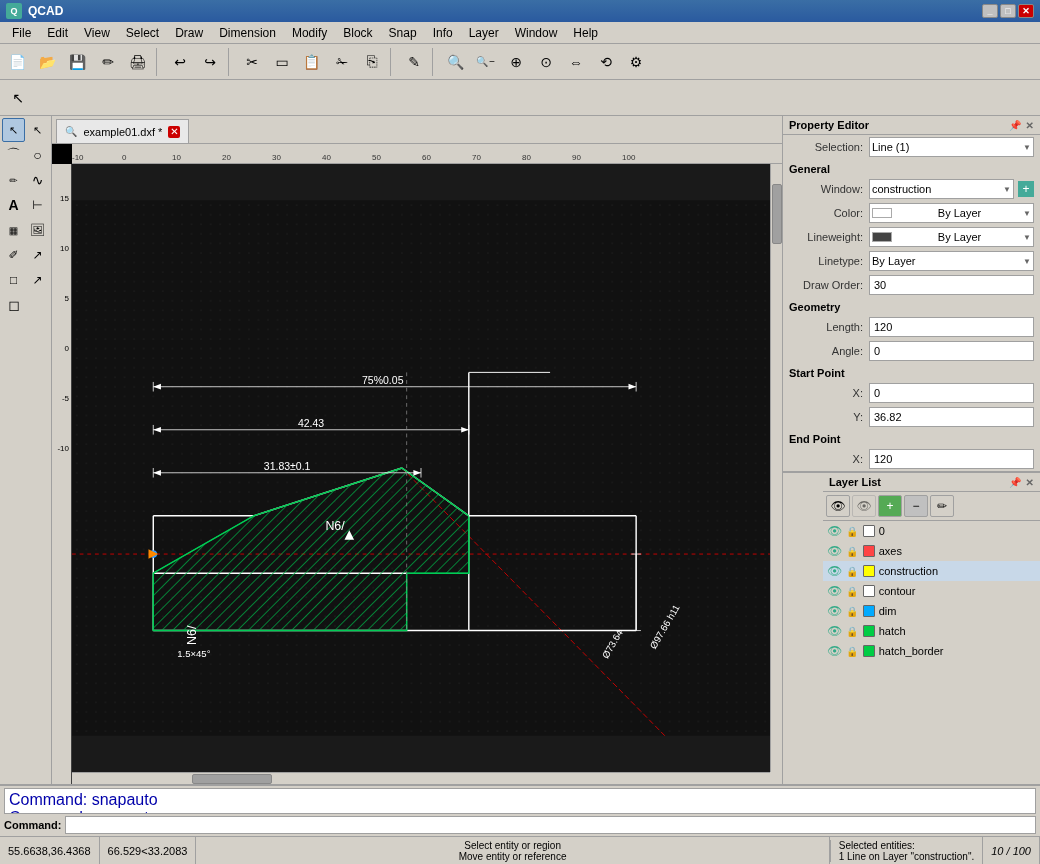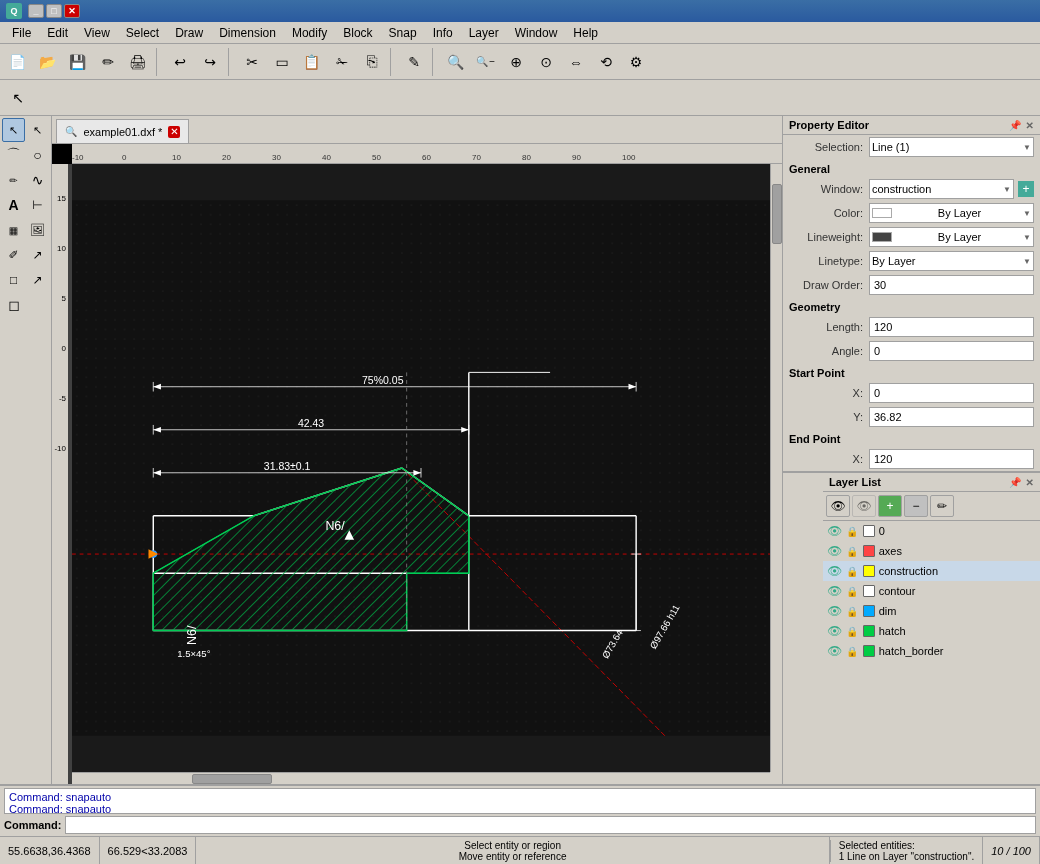--- a/index.html
+++ b/index.html
@@ -35,21 +35,21 @@
     #canvas-area { flex: 1; display: flex; flex-direction: column; overflow: hidden; }
     #tab-bar { background: #d4d0c8; height: 28px; display: flex; align-items: flex-end; padding: 0 4px; border-bottom: 1px solid #a0a0a0; }
     .tab { background: #e8e8e8; border: 1px solid #a0a0a0; border-bottom: none; padding: 2px 8px; display: flex; align-items: center; gap: 6px; font-size: 11px; height: 24px; }
     .tab .search-icon { font-size: 10px; color: #666; }
     .tab .close-btn { font-size: 10px; color: #666; cursor: pointer; background: #c00; color: white; border-radius: 2px; width: 12px; height: 12px; display: flex; align-items: center; justify-content: center; }
 
     #drawing { flex: 1; background: #000; position: relative; overflow: hidden; }
     
     
     #ruler-h { position: absolute; top: 0; left: 20px; right: 0; height: 20px; background: #d4d0c8; border-bottom: 1px solid #a0a0a0; font-size: 9px; display: flex; align-items: flex-end; padding-bottom: 1px; }
-    #ruler-v { position: absolute; top: 20px; left: 0; width: 20px; bottom: 0; background: #d4d0c8; border-right: 4px solid #404040; font-size: 8px; display: flex; flex-direction: column; align-items: flex-end; padding-right: 1px; }
+    #ruler-v { position: absolute; top: 20px; left: 0; width: 20px; bottom: 0; background: #d4d0c8; border-right: 1px solid #404040; font-size: 8px; display: flex; flex-direction: column; align-items: flex-end; padding-right: 1px; }
     .ruler-mark { position: absolute; color: #333; font-size: 8px; }
 
     
     #drawing-content { position: absolute; top: 20px; left: 20px; right: 12px; bottom: 12px; background: #1a1a1a; overflow: hidden; }
     
     
     #hscroll { position: absolute; bottom: 0; left: 20px; right: 12px; height: 12px; background: #d4d0c8; border-top: 1px solid #a0a0a0; }
     #vscroll { position: absolute; top: 20px; right: 0; width: 12px; bottom: 12px; background: #d4d0c8; border-left: 1px solid #a0a0a0; }
     .scroll-thumb { background: #a0a0a0; border: 1px solid #888; border-radius: 2px; }
     #hscroll .scroll-thumb { height: 10px; width: 80px; margin: 1px; margin-left: 120px; }
@@ -80,39 +80,40 @@
     .layer-eye { color: #3a8; font-size: 12px; cursor: pointer; }
     .layer-lock { color: #888; font-size: 10px; }
     .layer-color { width: 12px; height: 12px; border: 1px solid #666; border-radius: 1px; }
     .layer-name { flex: 1; font-size: 11px; }
 
     
     #toolbar2 { background: #d4d0c8; height: 36px; display: flex; align-items: center; padding: 2px 4px; gap: 2px; border-bottom: 1px solid #a0a0a0; }
 
     
     #status-bar { height: 80px; background: #d4d0c8; border-top: 2px solid #a0a0a0; display: flex; flex-direction: column; }
-    #command-output { flex: 1; background: white; border: 1px solid #a0a0a0; margin: 2px 4px 0; font-size: 11px; color: #00a; overflow: hidden; padding: 2px 4px; }
+    #command-output { flex: 1; background: white; border: 1px solid #a0a0a0; margin: 2px 4px 0; font-size: 16px; color: #00a; overflow: hidden; padding: 2px 4px; }
     #command-input { display: flex; align-items: center; padding: 2px 4px; }
     #command-input label { font-size: 11px; font-weight: bold; margin-right: 4px; }
     #command-input input { flex: 1; height: 18px; border: 1px solid #a0a0a0; font-size: 11px; padding: 0 4px; }
     #status-bottom { background: #d4d0c8; height: 28px; border-top: 1px solid #a0a0a0; display: flex; align-items: center; }
     .status-cell { padding: 0 8px; font-size: 11px; border-right: 1px solid #a0a0a0; height: 100%; display: flex; align-items: center; }
     .status-cell.center { flex: 1; text-align: left; justify-content: center; flex-direction: column; font-size: 10px; }
 
     
     #svg-drawing { width: 100%; height: 100%; }
 
     
     #scroll-corner { position: absolute; bottom: 0; right: 0; width: 12px; height: 12px; background: #d4d0c8; }
   </style>
 </head>
 <body>
 
 <div id="titlebar">
   <div class="title-icon">Q</div>
+  <span class="title-text">QCAD</span>
   <div class="win-buttons">
     <div class="win-btn">_</div>
     <div class="win-btn">□</div>
     <div class="win-btn close">✕</div>
   </div>
 </div>
 
 <div id="menubar">
   <span class="menu-item">File</span>
   <span class="menu-item">Edit</span>

